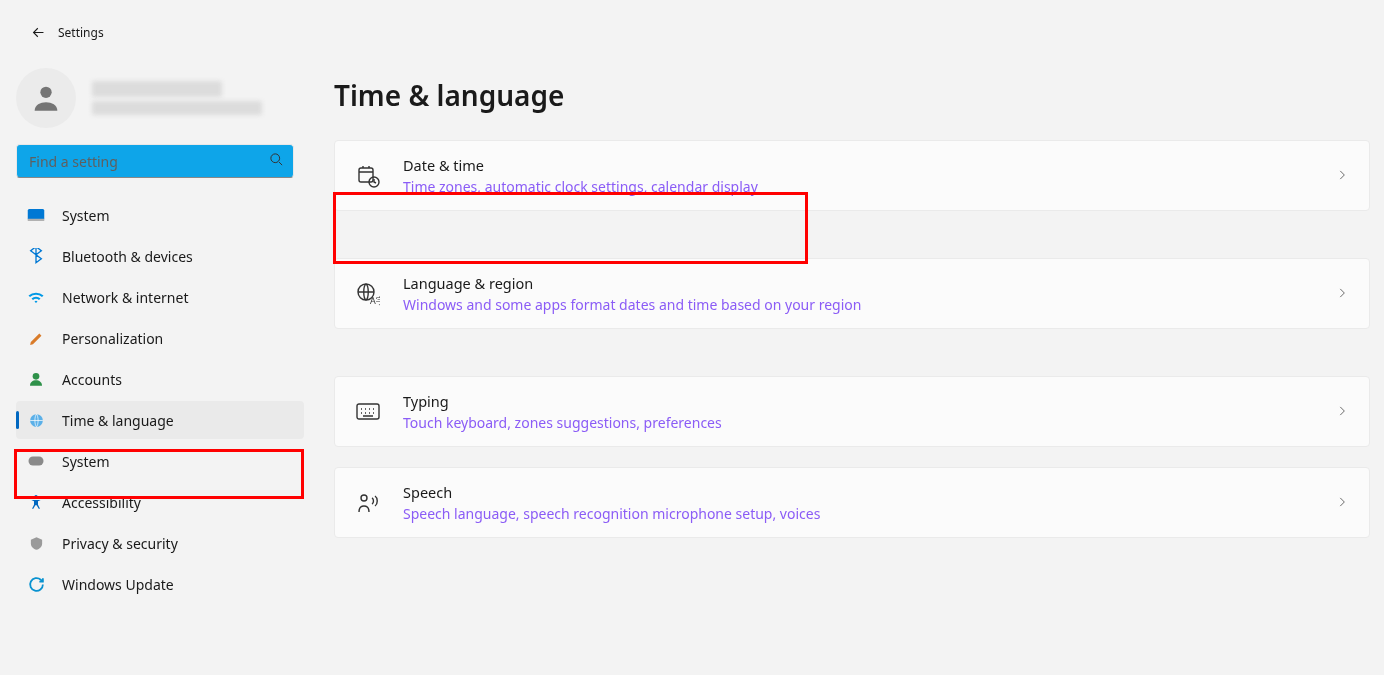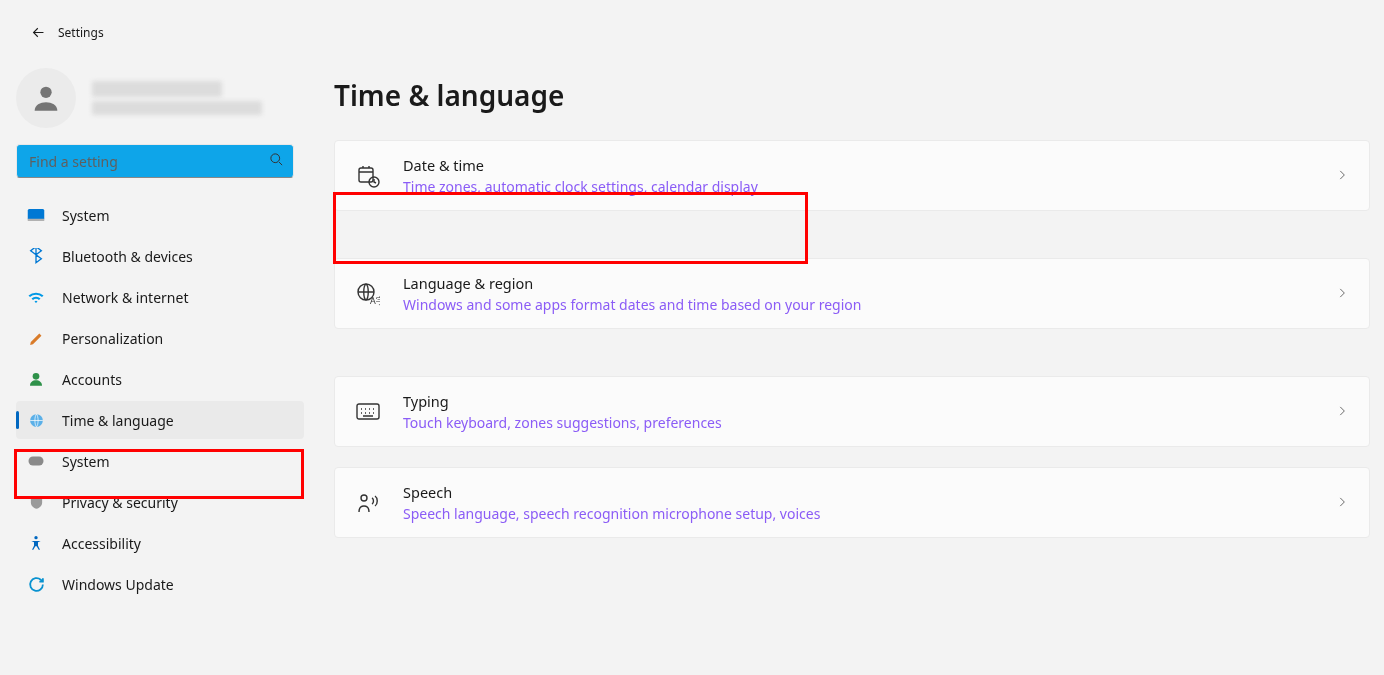--- a/index.html
+++ b/index.html
@@ -142,34 +142,34 @@
       <li class="nav-item">
         <span class="nav-icon">
             <svg width="18" height="14" viewBox="0 0 24 16" fill="#8a8a8a">
               <rect x="2" y="2" width="20" height="12" rx="6"></rect>
             </svg>
           </span>
         <span class="label">System</span>
       </li>
       <li class="nav-item">
         <span class="nav-icon">
-            <svg width="15" height="17" viewBox="0 0 24 24" fill="#9a9a9a">
-              <path d="M12 2l9 4v6c0 5-4 9-9 10-5-1-9-5-9-10V6l9-4z"></path>
-            </svg>
-          </span>
-        <span class="label">Privacy &amp; security</span>
-      </li>
-      <li class="nav-item">
-        <span class="nav-icon">
             <svg width="16" height="18" viewBox="0 0 24 24" fill="#0067c0">
               <circle cx="12" cy="4" r="2.5"></circle>
               <path d="M5 9h14l-4 2v5l3 6h-2l-3-5h-2l-3 5H6l3-6v-5L5 9z"></path>
             </svg>
           </span>
         <span class="label">Accessibility</span>
+      </li>
+      <li class="nav-item">
+        <span class="nav-icon">
+            <svg width="15" height="17" viewBox="0 0 24 24" fill="#9a9a9a">
+              <path d="M12 2l9 4v6c0 5-4 9-9 10-5-1-9-5-9-10V6l9-4z"></path>
+            </svg>
+          </span>
+        <span class="label">Privacy &amp; security</span>
       </li>
       <li class="nav-item">
         <span class="nav-icon">
             <svg width="17" height="17" viewBox="0 0 24 24" fill="none" stroke="#0992d0" stroke-width="2.5">
               <path d="M21 12a9 9 0 11-3-6.7L21 8"></path>
               <path d="M21 3v5h-5"></path>
             </svg>
           </span>
         <span class="label">Windows Update</span>
       </li>

